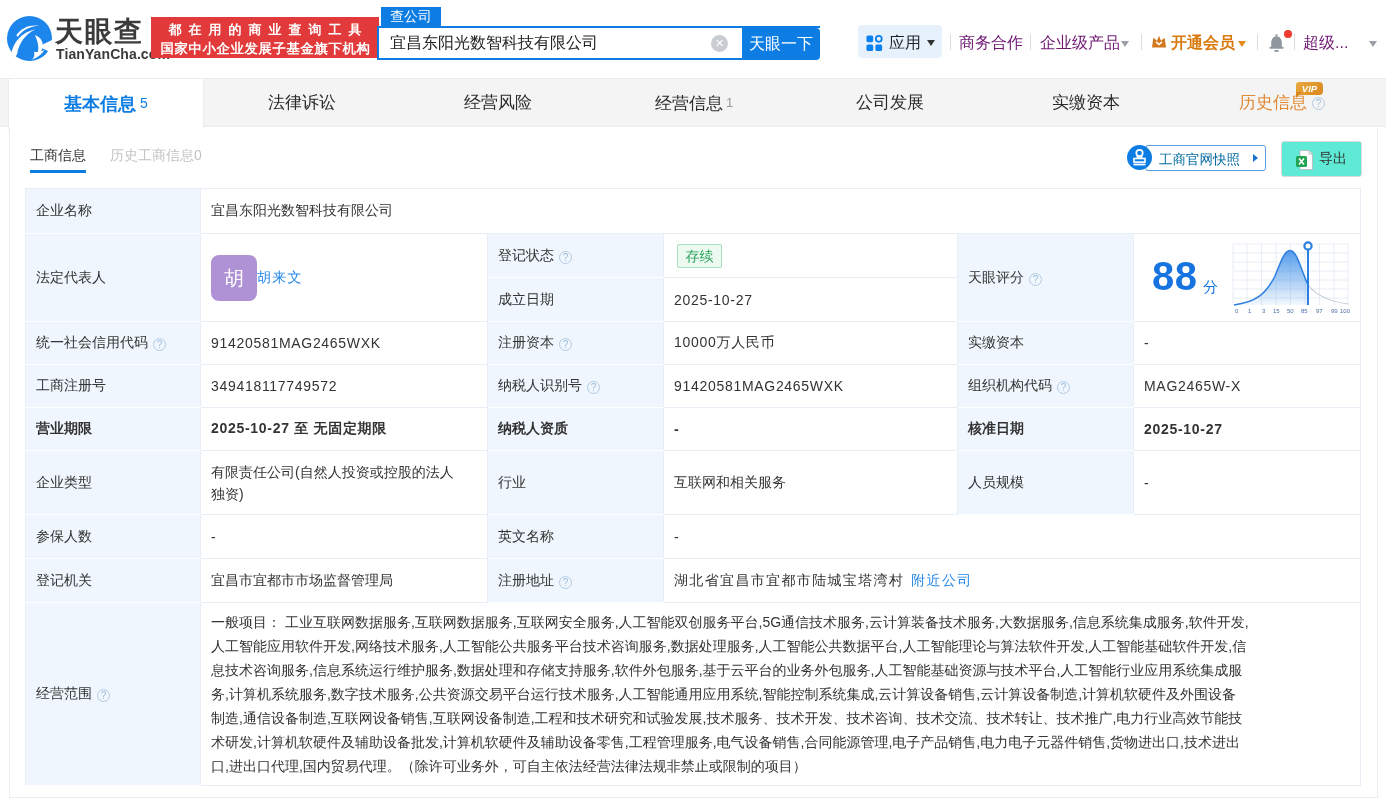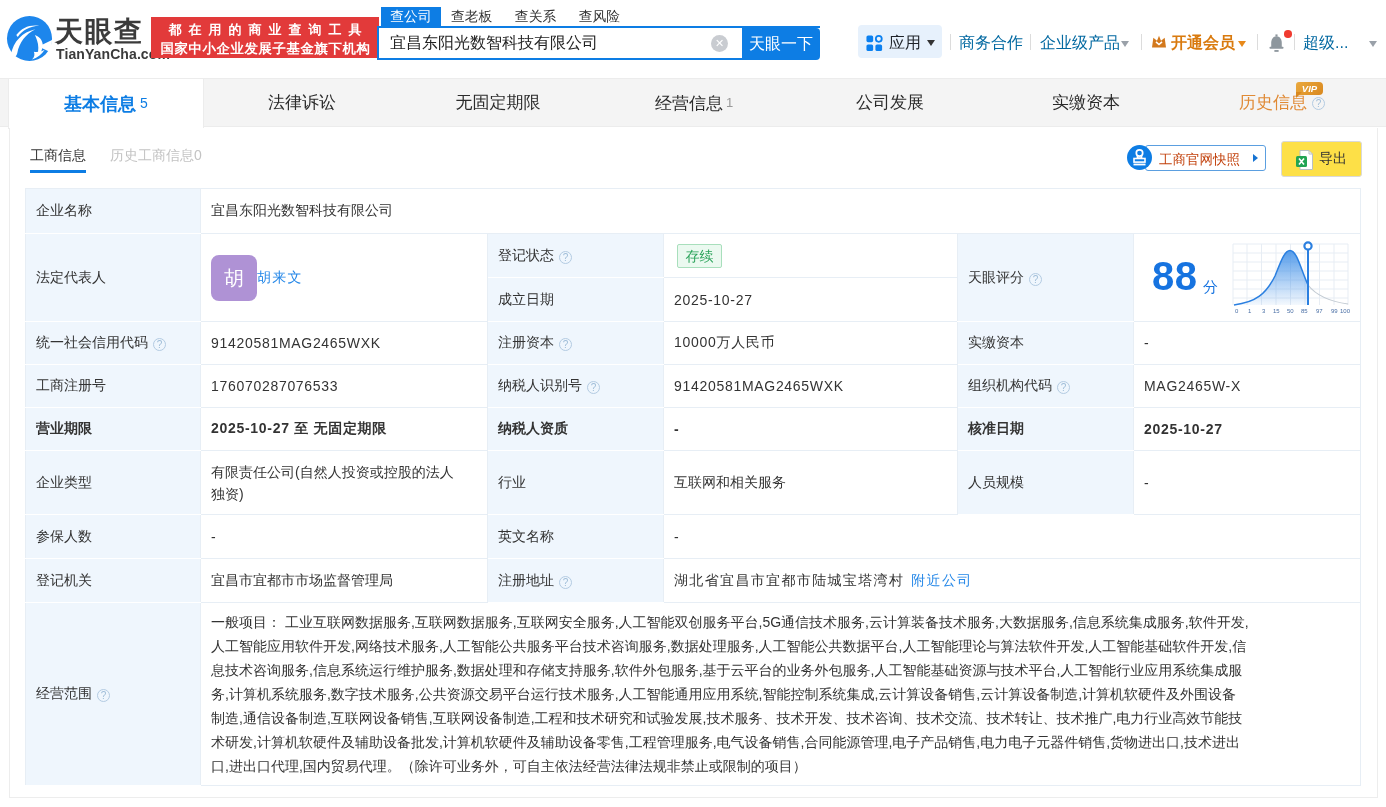--- a/index.html
+++ b/index.html
@@ -17,21 +17,21 @@
 #stabs .st { display:inline-block; font-size:13.8px; color:#333; line-height:19px; }
 #stab-active { position:absolute; left:0px; top:0px; width:60px; height:19px; background:#0d7de4; color:#fff; font-size:13.8px; text-align:center; line-height:19px;}
 #searchline { position:absolute; left:377px; top:26px; width:443px; height:2px; background:#0d7de4; }
 #sinput { position:absolute; left:377px; top:28px; width:365px; height:32px; background:#fff; border-left:2px solid #0d7de4; border-bottom:2px solid #0d7de4; font-size:16px; color:#222; line-height:30px; padding-left:11px; }
 #sclear { position:absolute; left:711px; top:35px; width:17px; height:17px; border-radius:50%; background:#c9ccd1; color:#fff; font-size:11px; text-align:center; line-height:17px; }
 #sbtn { position:absolute; left:742px; top:28px; width:78px; height:32px; background:#0d7de4; color:#fff; font-size:16px; text-align:center; line-height:32px; border-radius:0 4px 4px 0; }
 
 #appbtn { position:absolute; left:858px; top:25px; width:84px; height:33px; background:#e7f1fc; border-radius:4px; }
 #appbtn .t { position:absolute; left:31px; top:8px; font-size:16px; color:#1f2329; }
 #appbtn .c { position:absolute; left:69px; top:15px; width:0; height:0; border:4.5px solid transparent; border-top:6px solid #333; }
-.hmenu { position:absolute; top:33px; font-size:16px; color:#0369a1;text-align:center; }
+.hmenu { position:absolute; top:33px; font-size:16px; color:#701a75;text-align:center; }
 .vdiv { position:absolute; top:34px; width:1px; height:16px; background:#dcdcdc; }
 .caret-gray { position:absolute; width:0; height:0; border:4.5px solid transparent; border-top:6px solid #9aa1a9; }
 #vipmenu { position:absolute; left:1171px; top:33px; font-size:16px; color:#d97a0e; font-weight:bold; }
 #vipcaret { position:absolute; left:1238px; top:41px; width:0; height:0; border:4.5px solid transparent; border-top:6px solid #e8891a; }
 #belldot { position:absolute; left:1284px; top:30px; width:7.5px; height:7.5px; background:#f03b30; border-radius:50%; }
 
 #navbar { position:absolute; left:0; top:78px; width:1386px; height:49px; background:#f4f4f4; border-top:1px solid #ececec; border-bottom:1px solid #ececec;}
 .ntab { position:absolute; top:79px; height:48px; text-align:center; font-size:17px; color:#2b2b2b; line-height:48px; }
 #ntab0 { left:8px; width:196px; background:#fff; border-left:1px solid #ececec; border-right:1px solid #ececec; height:50px; }
 #ntab0 b { color:#0d7de4; font-weight:bold; font-size:18px; }
@@ -39,24 +39,24 @@
 .cnt { color:#999; font-size:13px; vertical-align:2px; margin-left:3px; }
 #ntab6 { color:#e08a35; }
 #vipbadge { position:absolute; left:1296px; top:82px; width:27px; height:13px; border-radius:3px 4px 4px 2px; background:linear-gradient(135deg,#eaa93e,#d9881e); color:#fff; font-size:9.5px; font-weight:bold; font-style:italic; text-align:center; line-height:13px; }
 #vipbadge:after { content:""; position:absolute; left:0px; bottom:-3px; width:0; height:0; border:3px solid transparent; border-top-color:#d9881e; border-left-color:#d9881e; }
 
 #subrow { position:absolute; left:9px; top:128px; width:1369px; height:60px; background:#fff; }
 #subtab1 { position:absolute; left:21px; top:19px; font-size:14px; color:#333; }
 #subline { position:absolute; left:21px; top:42px; width:56px; height:3px; background:#0d7de4; }
 #subtab2 { position:absolute; left:101px; top:19px; font-size:14px; color:#c3c3c3; }
 #snapbtn { position:absolute; left:1136px; top:17px; width:121px; height:26px; border:1px solid #5b9fe0; border-radius:3px; }
-#snapbtn .t { position:absolute; left:13px; top:5px; font-size:13.5px; color:#c2410c; white-space:nowrap;font-family:Liberation Mono, monospace;}
+#snapbtn .t { position:absolute; left:13px; top:5px; font-size:13.5px; color:#0369a1; white-space:nowrap;font-family:Liberation Mono, monospace;}
 #snapcircle { position:absolute; left:1118px; top:17px; width:25px; height:25px; border-radius:50%; background:#0d7de4; }
 #snaparrow { position:absolute; left:1244px; top:26px; width:0; height:0; border:4px solid transparent; border-left:5px solid #1673d2; }
-#expbtn { position:absolute; left:1272px; top:13px; width:81px; height:36px; border:1px solid #d9d9d9; border-radius:3px; background:#fde047; }
+#expbtn { position:absolute; left:1272px; top:13px; width:81px; height:36px; border:1px solid #d9d9d9; border-radius:3px; background:#5eead4; }
 #expbtn .t { position:absolute; left:37px; top:8px; font-size:14px; color:#333; }
 
 #tbl { position:absolute; left:25px; top:188px; width:1083px; border-collapse:collapse; table-layout:fixed; }
 #tbl td { border:1px solid #e7eef5; font-size:14px; color:#333; padding:0 10px; vertical-align:middle; }
 #tbl td.lbl { background:#eff6fd; border-top-color:#fff; border-bottom-color:#fff; color:#333; }
 #tbl tr:first-child td.lbl { border-top-color:#e7eef5; }
 #tbl td.val { background:#fff; }
 .qm { display:inline-block; width:13px; height:13px; border:1px solid #b3cbe2; border-radius:50%; color:#9fbdd8; font-size:10px; text-align:center; line-height:12.5px; margin-left:5px; vertical-align:-1px; }
 .blue { color:#2688e8; }
 .lt { letter-spacing:0.7px; }
@@ -75,25 +75,20 @@
     <path d="M5,40.5 C7.5,27 16.5,17.5 30,14.5 C20,19.5 13.5,28 11.5,39 C10.5,43.5 7,43.5 5,40.5 Z" fill="#fff"></path>
     <path d="M29.5,20.5 C34,22 37,25.5 37.5,30 L47,25.5 C47,30.5 46,34.5 44.5,37.5 L37,34 C36.5,36.8 35,39.5 32,41.5 C33.5,36 33.3,30.5 31.8,26.3 C31,23.8 30.3,22 29.5,20.5 Z" fill="#fff"></path>
     <path d="M26.5,45.5 C32,43.5 36.5,40.5 39.5,35.5 C36,37.5 32,38 28.5,37.5 C29.5,40 29.2,43 26.5,45.5 Z" fill="#fff"></path>
   </svg>
   <div id="logotext">天眼查</div>
   <div id="logosub">TianYanCha.com</div>
   <div id="redbox">
       <div class="l1">都在用的商业查询工具</div>
       <div class="l2">国家中小企业发展子基金旗下机构</div>
     </div>
-  <div id="stabs">
-    <span class="st" style="margin-left:70px;">查老板</span>
-    <span class="st" style="margin-left:18px;">查关系</span>
-    <span class="st" style="margin-left:18px;">查风险</span>
-  </div>
   <div id="stab-active" style="left:381px; top:7px; position:absolute;">查公司</div>
   <div id="searchline"></div>
   <div id="sinput">宜昌东阳光数智科技有限公司</div>
   <div id="sclear">✕</div>
   <div id="sbtn">天眼一下</div>
   <div id="appbtn">
     <svg width="17" height="17" viewBox="0 0 19 19" style="position:absolute;left:8px;top:10px;">
       <rect x="0.5" y="0.5" width="7.5" height="7.5" rx="1.8" fill="#0b80f0"></rect>
       <rect x="0.5" y="10.5" width="7.5" height="7.5" rx="1.8" fill="#0b80f0"></rect>
       <rect x="10.5" y="10.5" width="7.5" height="7.5" rx="1.8" fill="#0b80f0"></rect>
@@ -123,21 +118,21 @@
     <path d="M9,25.5 L15,25.5" stroke="#8e979e" stroke-width="2.6"></path>
   </svg>
   <div id="belldot"></div>
   <div class="hmenu" style="left:1303px;">超级...</div>
   <div class="caret-gray" style="left:1369px; top:41px;"></div>
 </div>
 
 <div id="navbar"></div>
 <div class="ntab" id="ntab0"><b>基本信息</b><i>5</i></div>
 <div class="ntab" style="left:204px; width:196px;">法律诉讼</div>
-<div class="ntab" style="left:400px; width:196px;">无固定期限</div>
+<div class="ntab" style="left:400px; width:196px;">经营风险</div>
 <div class="ntab" style="left:596px; width:196px;">经营信息<span class="cnt">1</span></div>
 <div class="ntab" style="left:792px; width:196px;">公司发展</div>
 <div class="ntab" style="left:988px; width:196px;">实缴资本</div>
 <div class="ntab" id="ntab6" style="left:1184px; width:196px;">历史信息<span class="qm" style="vertical-align:1px;">?</span></div>
 <div id="vipbadge">VIP</div>
 
 <div id="subrow">
   <div id="subtab1">工商信息</div>
   <div id="subline"></div>
   <div id="subtab2">历史工商信息0</div>
@@ -226,21 +221,21 @@
   <tr style="height:43px;">
     <td class="lbl">统一社会信用代码<span class="qm">?</span></td>
     <td class="val"><span class="lt">91420581MAG2465WXK</span></td>
     <td class="lbl">注册资本<span class="qm">?</span></td>
     <td class="val"><span class="lt">10000万人民币</span></td>
     <td class="lbl">实缴资本</td>
     <td class="val">-</td>
   </tr>
   <tr style="height:43px;">
     <td class="lbl">工商注册号</td>
-    <td class="val"><span class="lt">176070287076533</span></td>
+    <td class="val"><span class="lt">349418117749572</span></td>
     <td class="lbl">纳税人识别号<span class="qm">?</span></td>
     <td class="val"><span class="lt">91420581MAG2465WXK</span></td>
     <td class="lbl">组织机构代码<span class="qm">?</span></td>
     <td class="val"><span class="lt">MAG2465W-X</span></td>
   </tr>
   <tr style="height:43px;font-weight:bold;">
     <td class="lbl">营业期限</td>
     <td class="val"><span class="lt">2025-10-27 至 无固定期限</span></td>
     <td class="lbl">纳税人资质</td>
     <td class="val">-</td>

